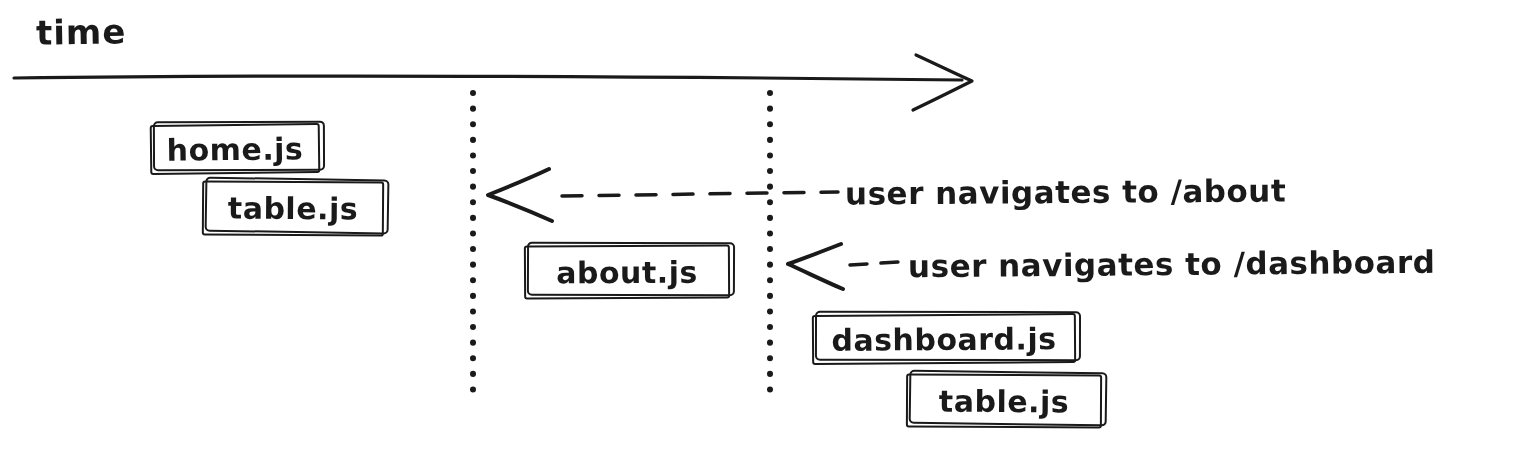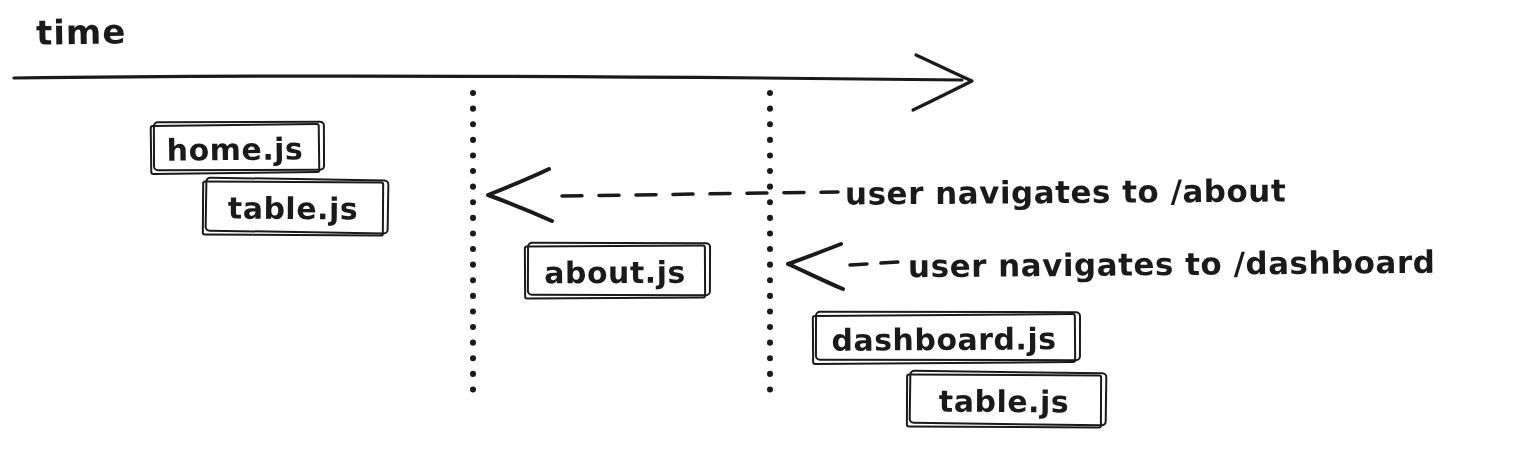--- a/index.html
+++ b/index.html
@@ -46,21 +46,21 @@
     content: "";
     position: absolute;
     inset: -5px -7px 1px 1px;
     border: 2px solid #1a1a1a;
     border-radius: 5px;
     transform: rotate(0.5deg);
     pointer-events: none;
   }
   .box-home      { left: 150px; top: 124px; width: 170px; height: 50px; transform: rotate(-0.7deg); }
   .box-table-1   { left: 202px; top: 181px; width: 182px; height: 55px; transform: rotate(0.4deg); }
-  .box-about     { left: 524px; top: 245px; width: 182px; height: 54px; transform: rotate(-0.3deg); }
+  .box-about     { left: 524px; top: 245px; width: 206px; height: 54px; transform: rotate(-0.3deg); }
   .box-dashboard { left: 812px; top: 314px; width: 264px; height: 50px; transform: rotate(-0.4deg); }
   .box-table-2   { left: 906px; top: 374px; width: 196px; height: 54px; transform: rotate(0.3deg); }
   .annotation {
     position: absolute;
     font-size: 31px;
     font-weight: 600;
     white-space: nowrap;
     letter-spacing: 0.5px;
   }
   .annotation-about     { left: 845px; top: 174px; transform: rotate(-0.4deg); }

